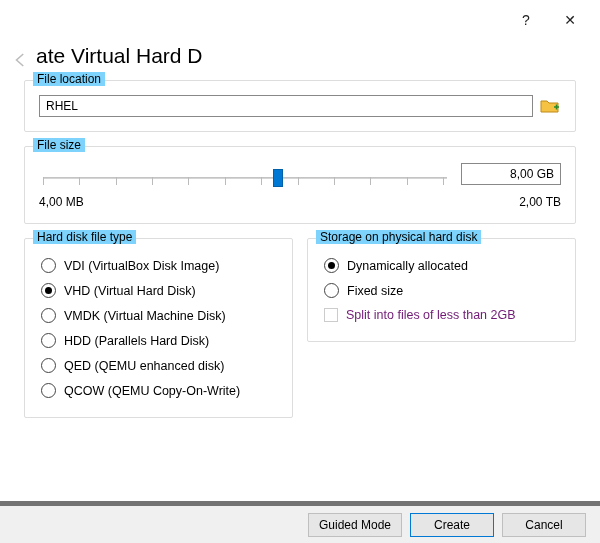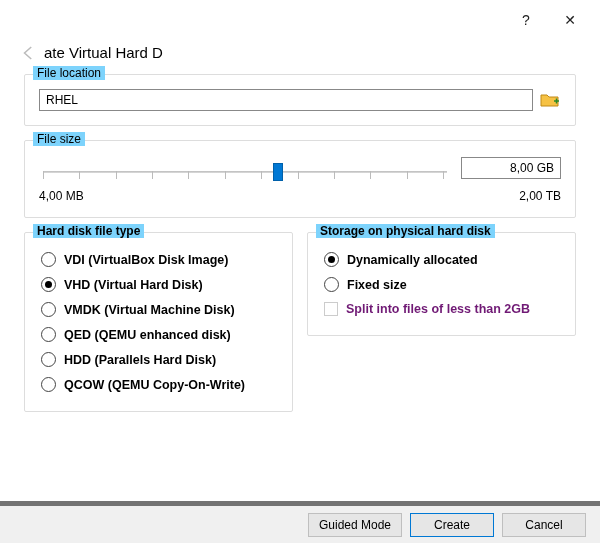--- a/index.html
+++ b/index.html
@@ -25,23 +25,23 @@
     width: 44px;
     height: 32px;
     display: flex;
     align-items: center;
     justify-content: center;
     font-size: 14px;
     color: #222;
   }
   .header {
     display: flex;
-    align-items: flex-start;
-    padding: 4px 18px 12px 20px;
-    font-size: 15px;
+    align-items: flex-end;
+    padding: 4px 18px 12px 12px;
+    font-size: 21px;
   }
   .back-arrow {
     width: 18px;
     height: 18px;
     margin-right: 6px;
     color: #bbb;
   }
   .back-arrow svg { width: 100%; height: 100%; }
   .body-area {
     padding: 0 24px;
@@ -128,21 +128,20 @@
   .slider-labels {
     display: flex;
     justify-content: space-between;
     margin-top: 2px;
     font-size: 12px;
   }
   .two-col {
     display: flex;
     gap: 14px;
     align-items: flex-start;
-    font-weight: bold;
   }
   .group.col {
     flex: 1;
   }
   .radio-item, .check-item {
     display: flex;
     align-items: center;
     gap: 8px;
     padding: 5px 2px;
     font-size: 12.5px;
@@ -269,25 +268,25 @@
           <div class="radio-item">
             <span class="radio-dot sel"></span>
             <span>VHD (Virtual Hard Disk)</span>
           </div>
           <div class="radio-item">
             <span class="radio-dot"></span>
             <span>VMDK (Virtual Machine Disk)</span>
           </div>
           <div class="radio-item">
             <span class="radio-dot"></span>
+            <span>HDD (Parallels Hard Disk)</span>
+          </div>
+          <div class="radio-item">
+            <span class="radio-dot"></span>
             <span>QED (QEMU enhanced disk)</span>
-          </div>
-          <div class="radio-item">
-            <span class="radio-dot"></span>
-            <span>HDD (Parallels Hard Disk)</span>
           </div>
           <div class="radio-item">
             <span class="radio-dot"></span>
             <span>QCOW (QEMU Copy-On-Write)</span>
           </div>
         </div>
     </div>
 
     <div class="group col" style="flex:1;min-width:240px">
       <div class="group-legend">Storage on physical hard disk</div>

